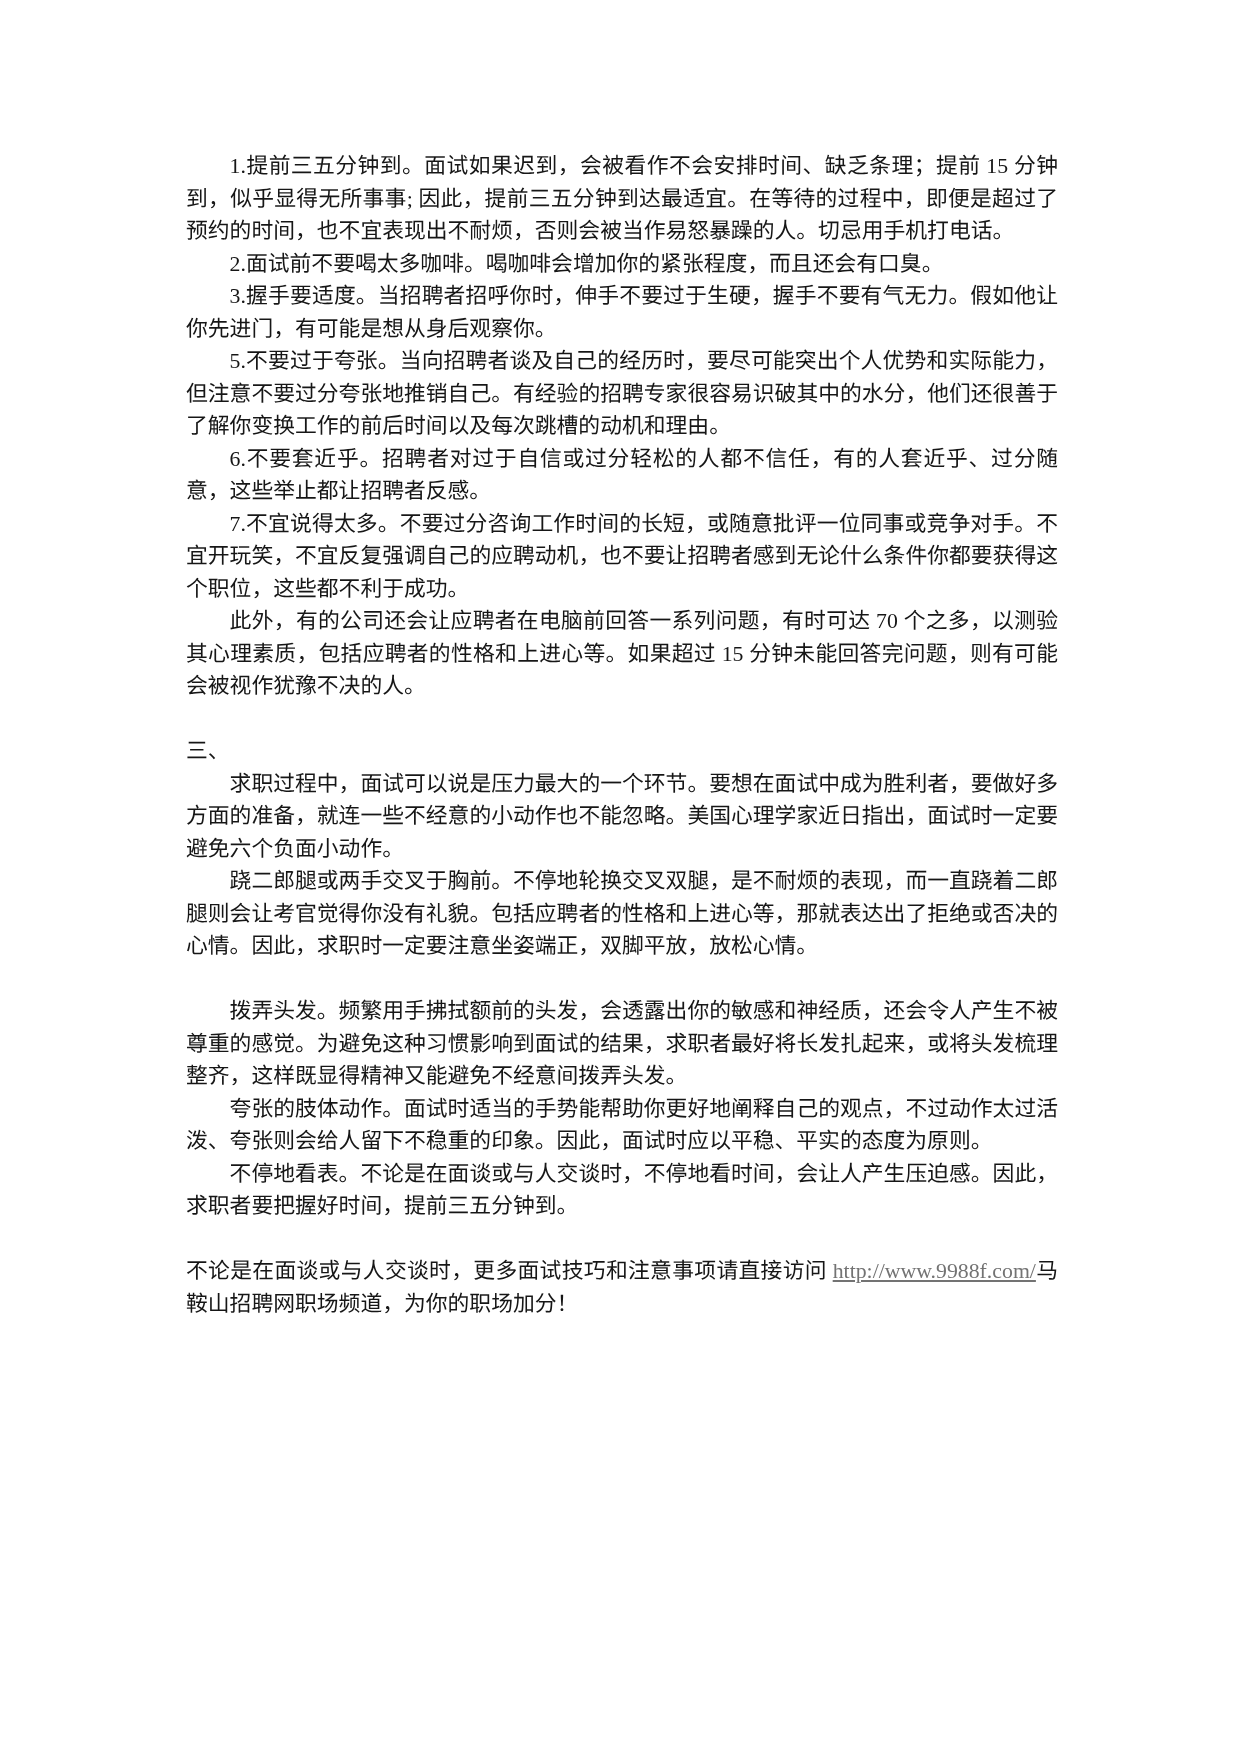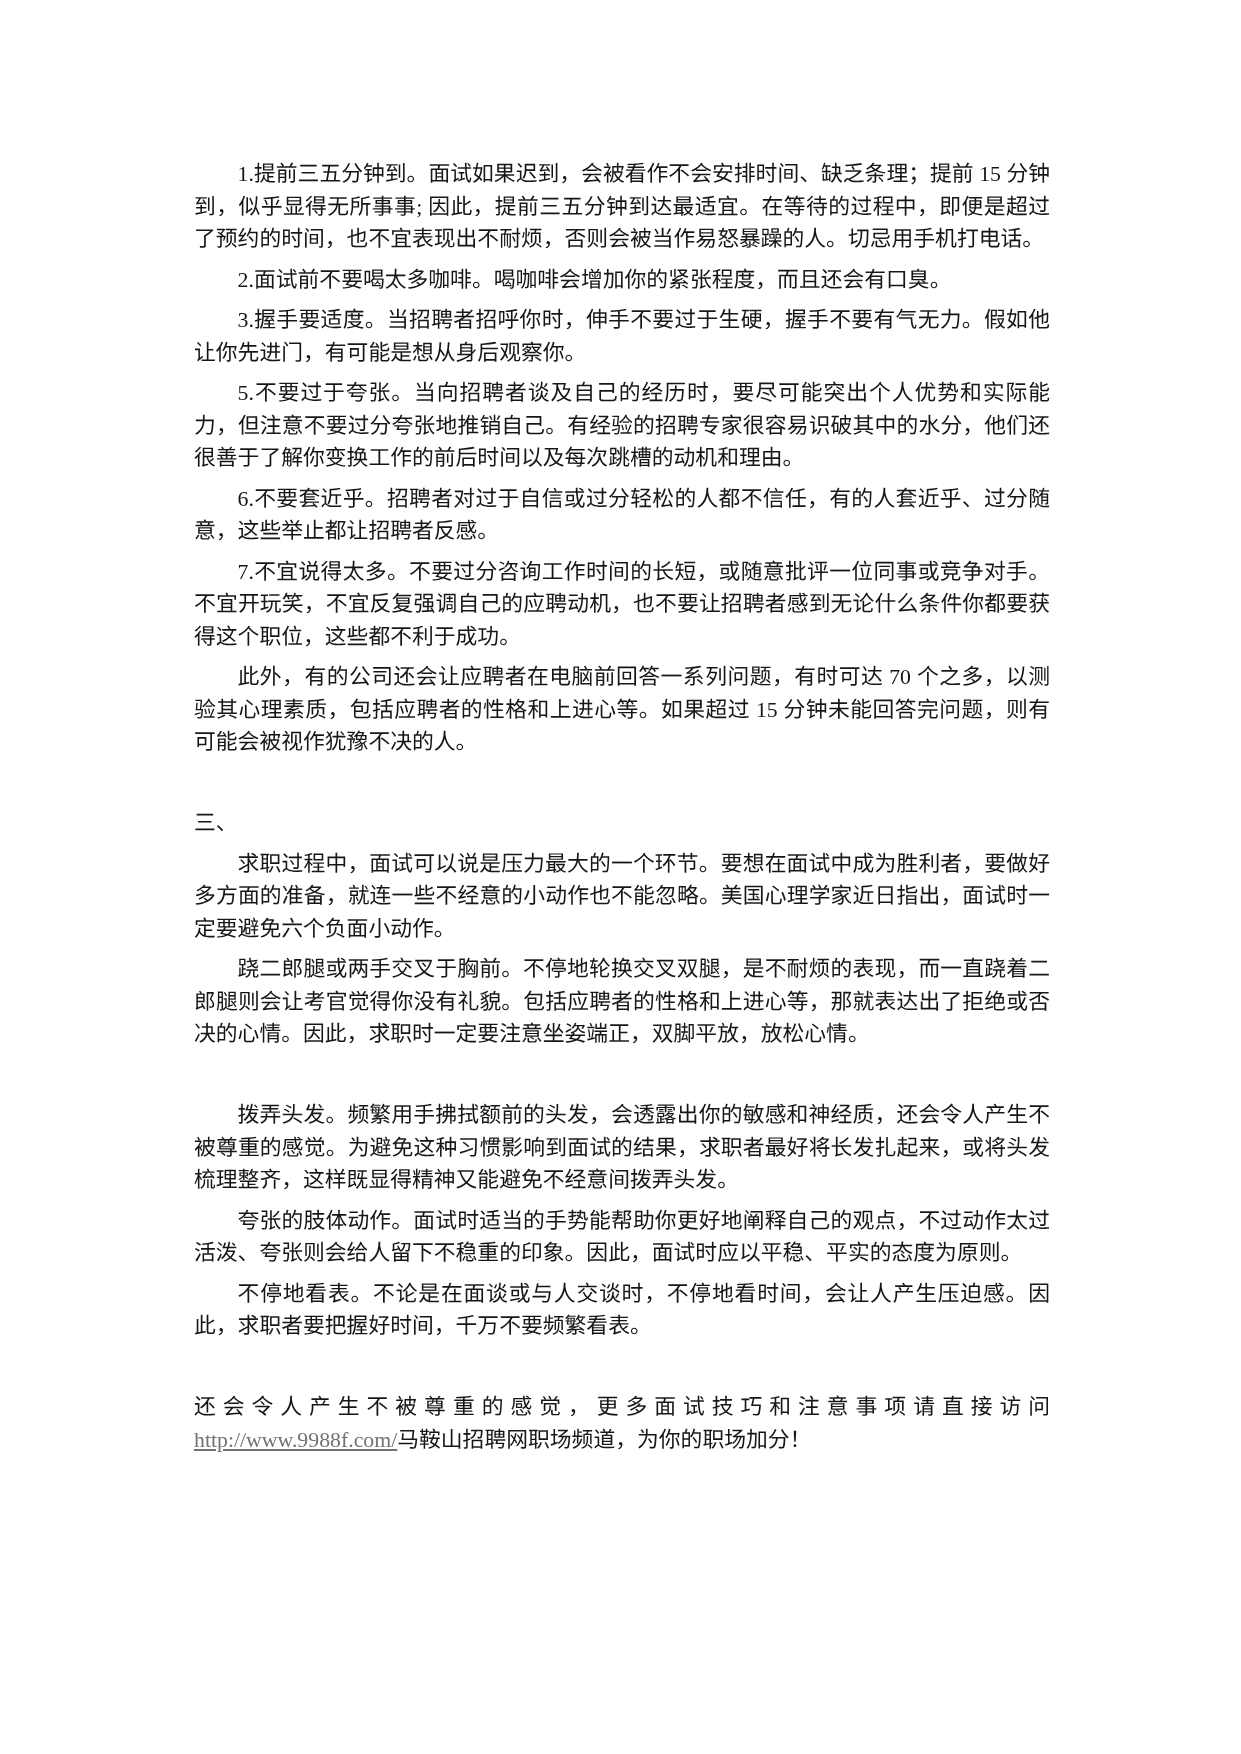--- a/index.html
+++ b/index.html
@@ -20,21 +20,21 @@
     top: 150px;
     width: 872px;
     font-family: "Liberation Serif", "DejaVu Serif", serif;
     font-size: 21.8px;
     line-height: 32.5px;
     color: #161616;
     text-align: justify;
     text-justify: inter-ideograph;
   }
   .content p {
-    margin: 8px;
+    margin: 0;
     padding: 0;
   }
   .indent {
     text-indent: 2em;
   }
   .spacer {
     height: 32.5px;
   }
   a.doc-link {
     color: #737373;
@@ -59,21 +59,21 @@
 
     <p>三、</p>
 
     <p class="indent">求职过程中，面试可以说是压力最大的一个环节。要想在面试中成为胜利者，要做好多方面的准备，就连一些不经意的小动作也不能忽略。美国心理学家近日指出，面试时一定要避免六个负面小动作。</p>
     <p class="indent">跷二郎腿或两手交叉于胸前。不停地轮换交叉双腿，是不耐烦的表现，而一直跷着二郎腿则会让考官觉得你没有礼貌。包括应聘者的性格和上进心等，那就表达出了拒绝或否决的心情。因此，求职时一定要注意坐姿端正，双脚平放，放松心情。</p>
 
     <div class="spacer"></div>
 
     <p class="indent">拨弄头发。频繁用手拂拭额前的头发，会透露出你的敏感和神经质，还会令人产生不被尊重的感觉。为避免这种习惯影响到面试的结果，求职者最好将长发扎起来，或将头发梳理整齐，这样既显得精神又能避免不经意间拨弄头发。</p>
     <p class="indent">夸张的肢体动作。面试时适当的手势能帮助你更好地阐释自己的观点，不过动作太过活泼、夸张则会给人留下不稳重的印象。因此，面试时应以平稳、平实的态度为原则。</p>
-    <p class="indent">不停地看表。不论是在面谈或与人交谈时，不停地看时间，会让人产生压迫感。因此，求职者要把握好时间，千万不要频繁看表。</p>
+    <p class="indent">不停地看表。不论是在面谈或与人交谈时，不停地看时间，会让人产生压迫感。因此，求职者要把握好时间，提前三五分钟到。</p>
 
     <div class="spacer"></div>
 
 
-    <p><span>还会令人产生不被尊重的感觉，更多面试技巧和注意事项请直接访问 </span><a class="doc-link" href="#">http://www.9988f.com/</a><span>马鞍山招聘网职场频道，为你的职场加分！</span></p>
+    <p><span>不论是在面谈或与人交谈时，更多面试技巧和注意事项请直接访问 </span><a class="doc-link" href="#">http://www.9988f.com/</a><span>马鞍山招聘网职场频道，为你的职场加分！</span></p>
 
   </div>
 </div>
 
 </body></html>

